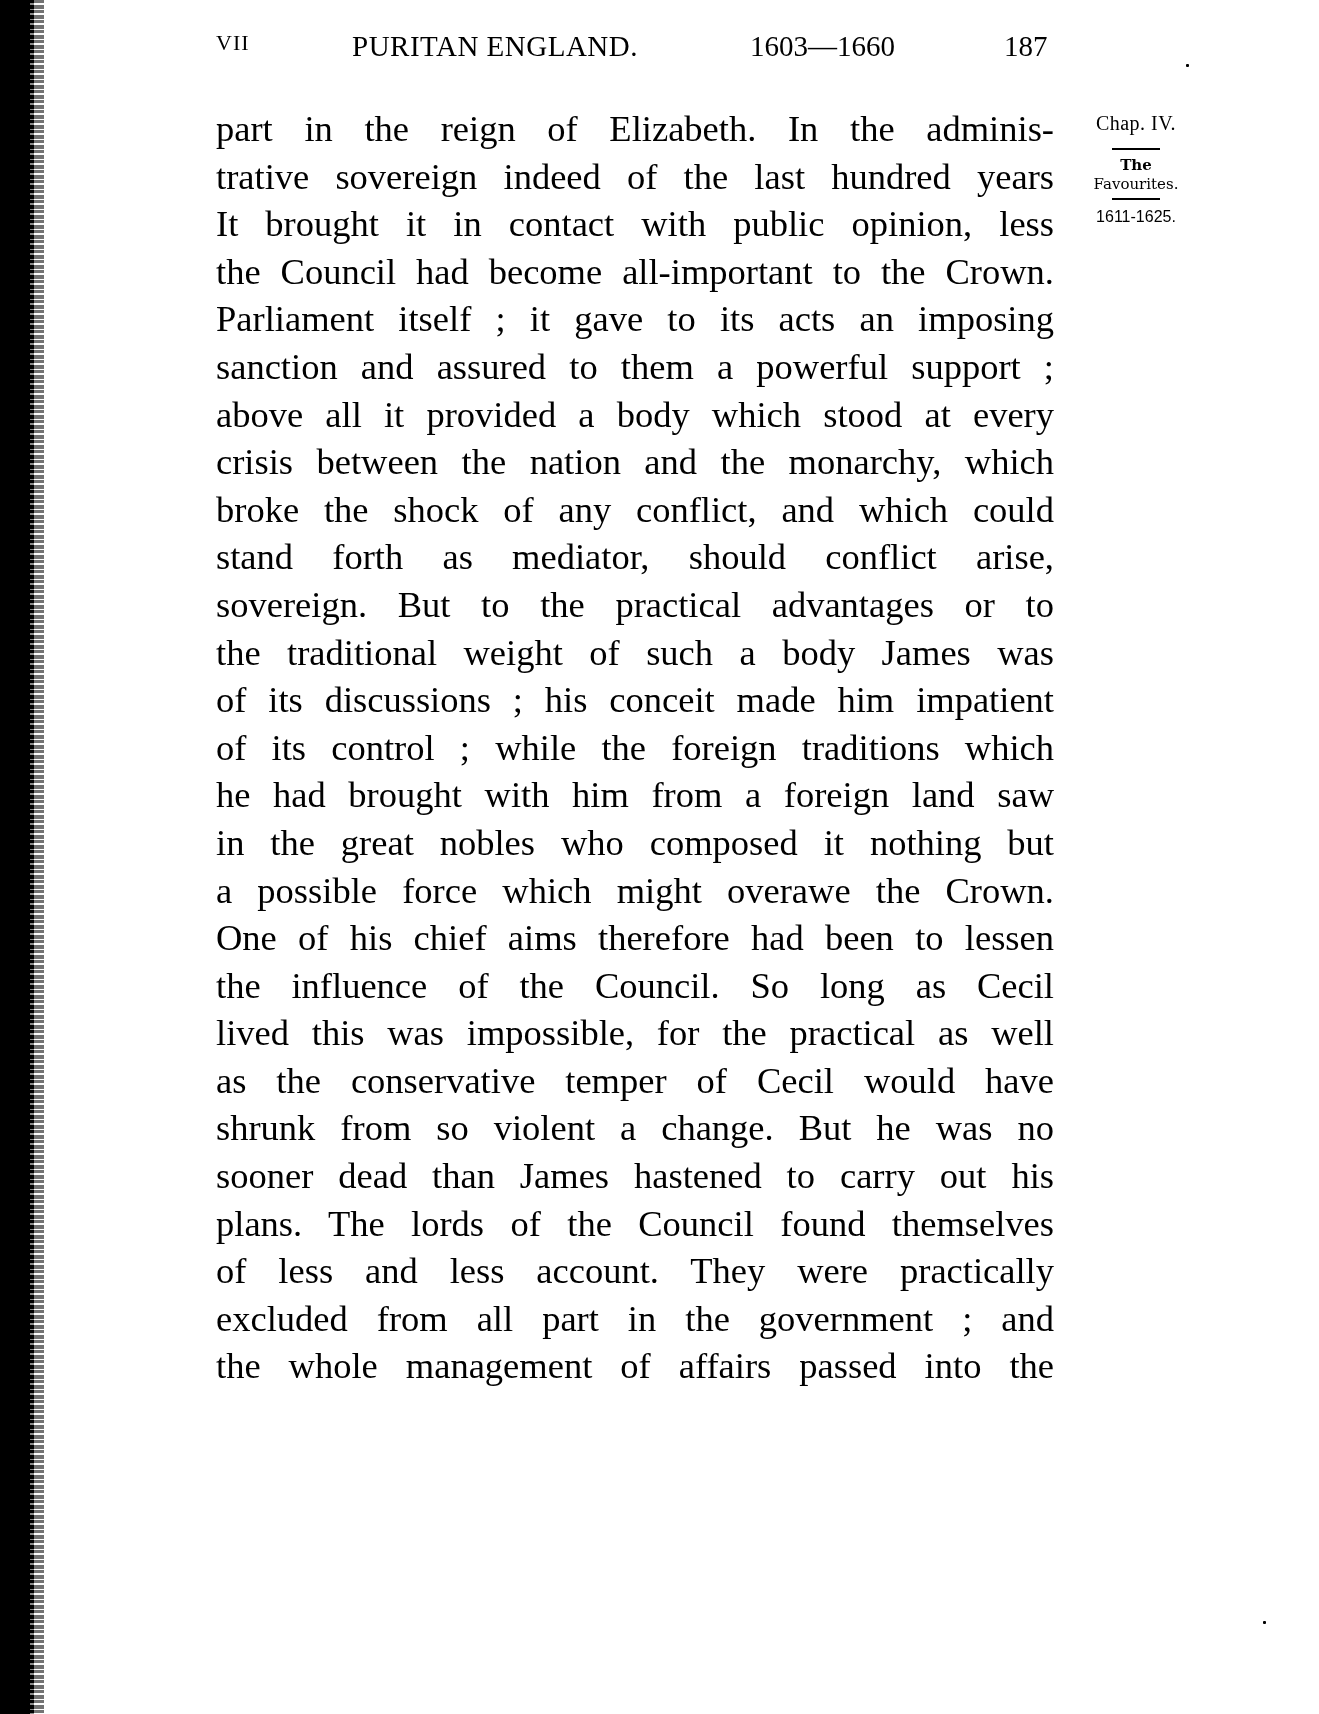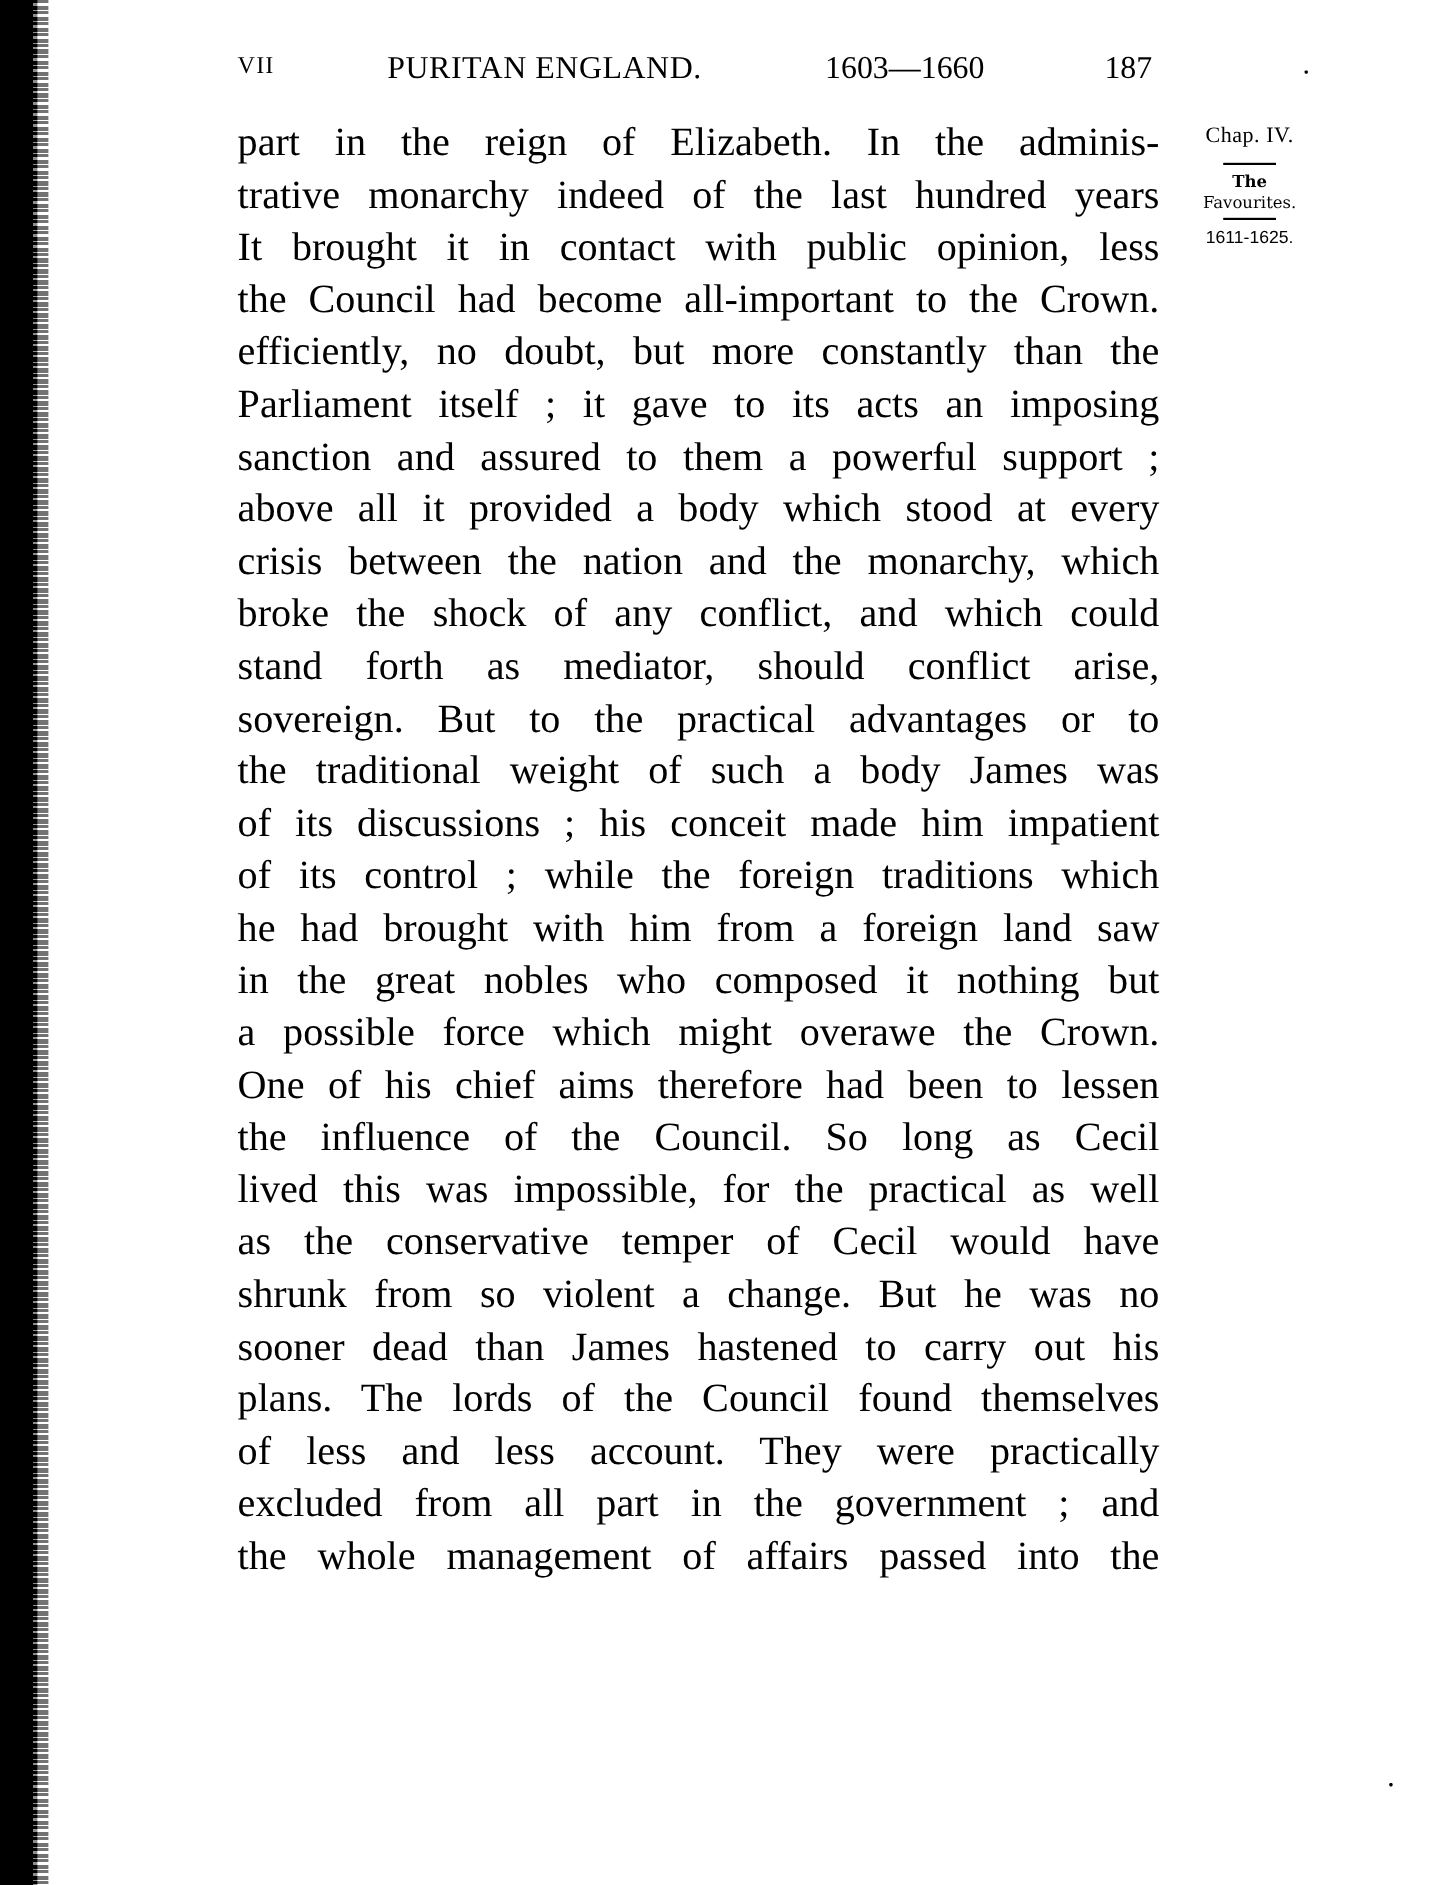--- a/index.html
+++ b/index.html
@@ -2,21 +2,21 @@
 <html><head>
 <meta charset="utf-8">
 <style>
   html, body { margin:0; padding:0; background:#ffffff; }
   body { width:1319px; height:1714px; position:relative; overflow:hidden; font-family:"DejaVu Serif", "Liberation Serif", serif; color:#000; }
   .spine { position:absolute; left:0; top:0; width:34px; height:1714px; background:#000; }
   .spine-edge { position:absolute; top:0; height:1714px; width:14px; left:30px;
     background: repeating-linear-gradient(180deg, #000 0px, #000 3px, #fff 3px, #fff 5px, #000 5px, #000 9px, #fff 9px, #fff 10px);
     opacity:0.55; }
   .header { position:absolute; top:30px; left:0; width:1319px; height:40px; font-family:"Liberation Serif", serif; font-size:29px; }
-  .header span { position:absolute; top:16px; white-space:nowrap; }
+  .header span { position:absolute; top:0; white-space:nowrap; }
   .h-chap { left:216px; font-size:22px; top:6px; letter-spacing:1px; }
   .h-title { left:352px; letter-spacing:0.5px;text-align:center; }
   .h-dates { left:750px; }
   .h-page { left:1004px; }
   .dot { position:absolute; width:3px; height:3px; background:#000; border-radius:1px; }
   .body-text { position:absolute; left:216px; top:105px; width:838px; font-family:"Liberation Serif", serif; font-size:36.5px; line-height:47.6px; }
   .line { display:block; white-space:nowrap; text-align:justify; text-align-last:justify; height:47.6px; }
   .margin-note { position:absolute; left:1068px; top:112px; width:136px; text-align:center; font-family:"DejaVu Serif", serif; }
   .mn-chap { font-size:20px; font-family:"Liberation Serif", serif; letter-spacing:0.5px;text-align:center; }
   .mn-rule { width:48px; height:2px; background:#000; margin:13px auto 6px; }
@@ -36,24 +36,23 @@
   <span class="h-title">PURITAN ENGLAND.</span>
   <span class="h-dates">1603—1660</span>
   <span class="h-page">187</span>
 </div>
 
 <div class="dot" style="left:1186px;top:64px;"></div>
 <div class="dot" style="left:1263px;top:1621px;"></div>
 
 <div class="body-text" id="body-text">
     <span class="line">part in the reign of Elizabeth.  In the adminis-</span>
-    <span class="line">trative monarchy indeed of the last hundred years</span>
+    <span class="line">trative sovereign indeed of the last hundred years</span>
     <span class="line">It brought it in contact with public opinion, less</span>
     <span class="line">the Council had become all-important to the Crown.</span>
-    <span class="line">efficiently, no doubt, but more constantly than the</span>
     <span class="line">Parliament itself ; it gave to its acts an imposing</span>
     <span class="line">sanction and assured to them a powerful support ;</span>
     <span class="line">above all it provided a body which stood at every</span>
     <span class="line">crisis between the nation and the monarchy, which</span>
     <span class="line">broke the shock of any conflict, and which could</span>
     <span class="line">stand forth as mediator, should conflict arise,</span>
     <span class="line">sovereign.  But to the practical advantages or to</span>
     <span class="line">the traditional weight of such a body James was</span>
     <span class="line">of its discussions ; his conceit made him impatient</span>
     <span class="line">of its control ; while the foreign traditions which</span>

